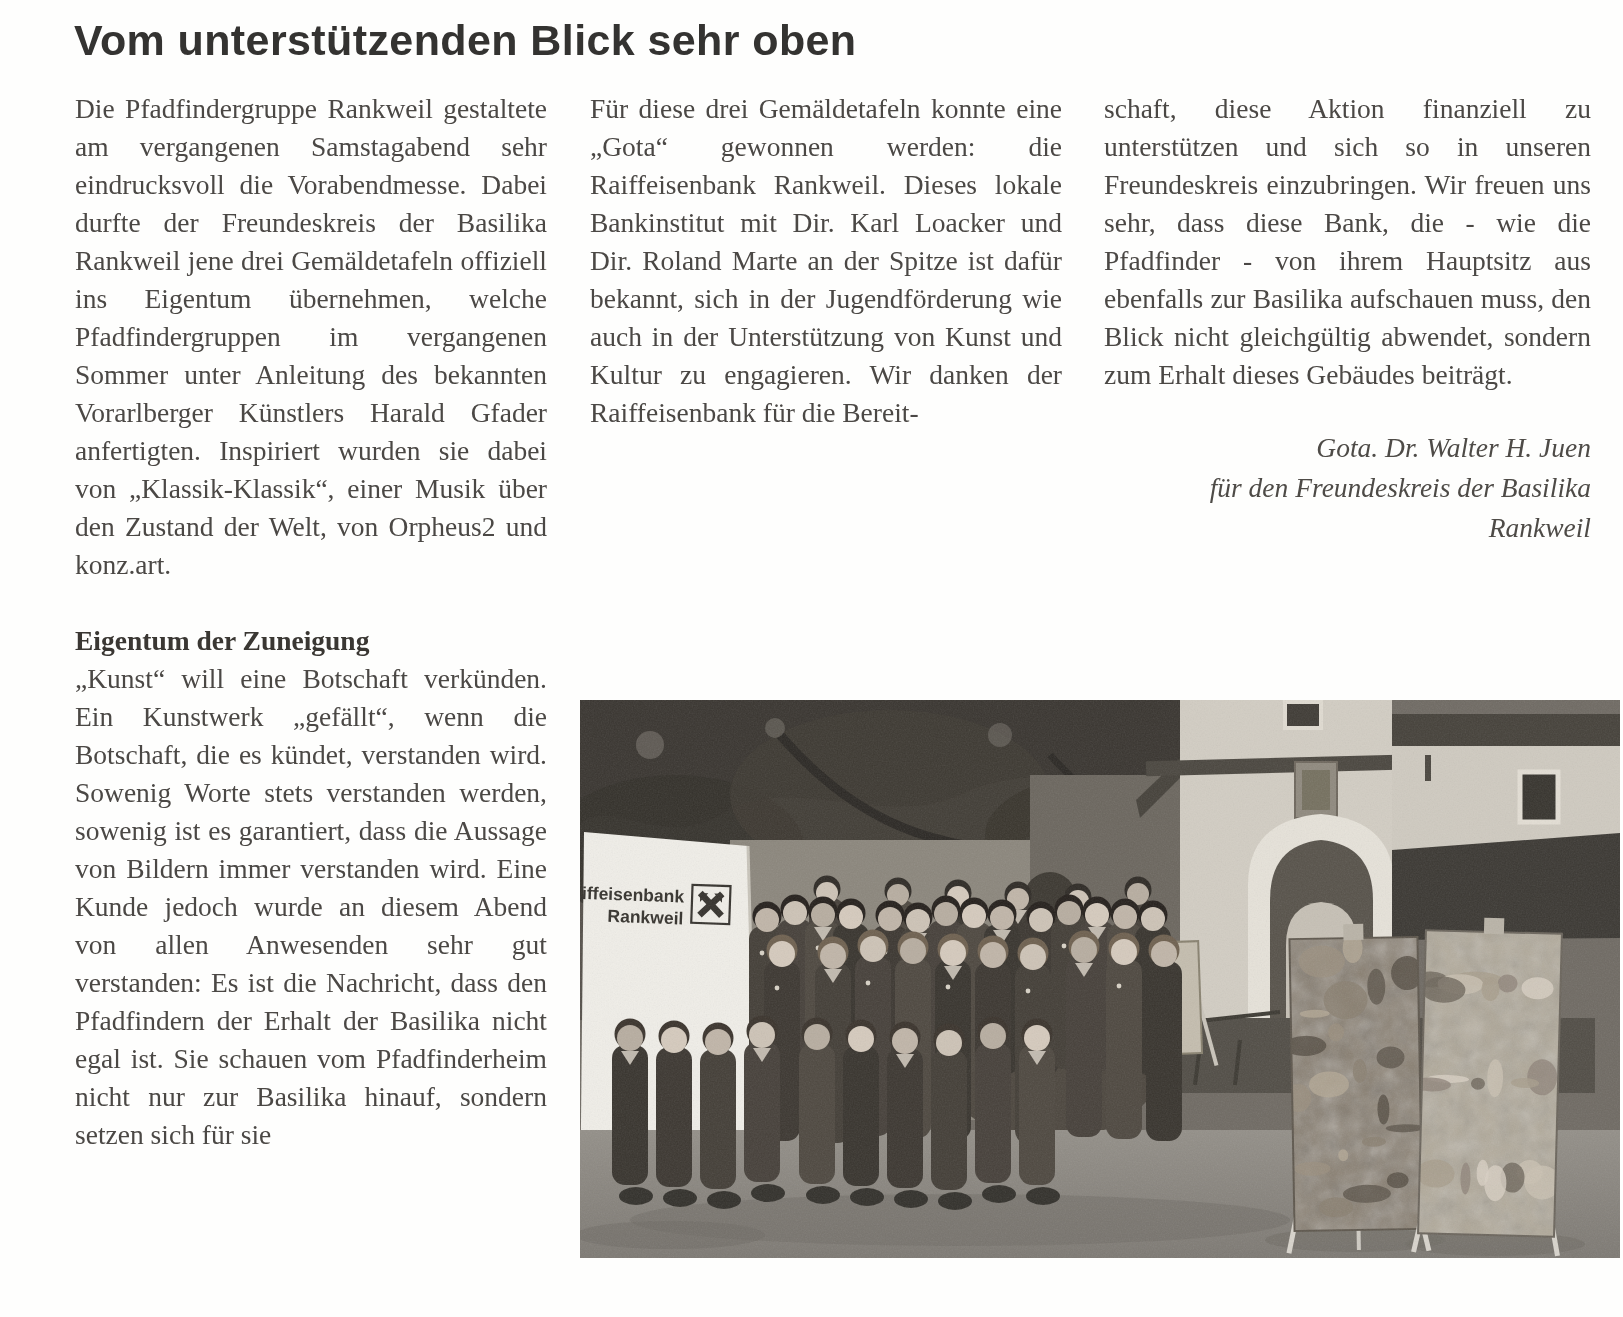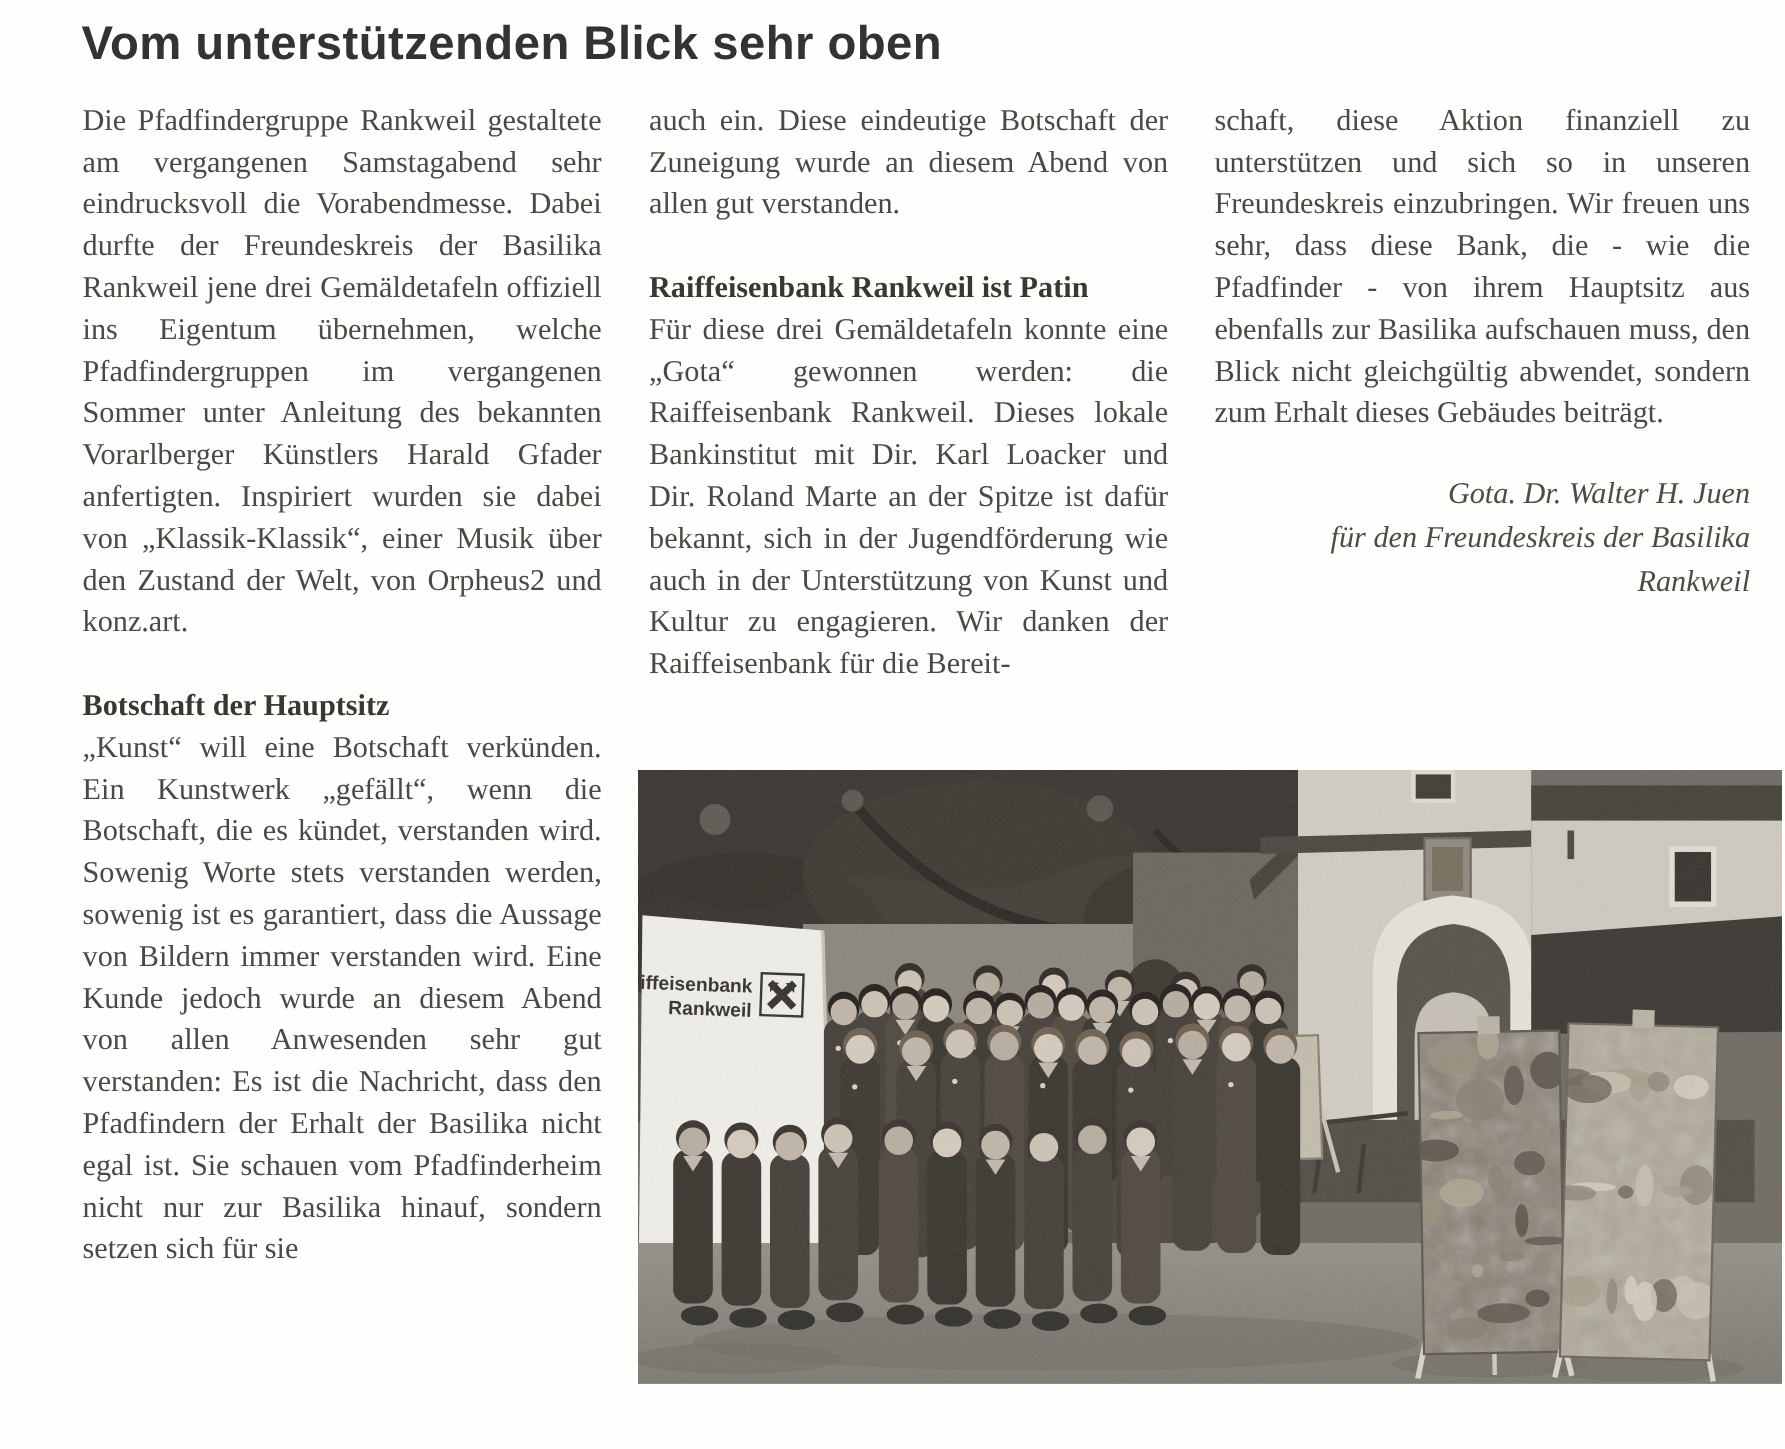--- a/index.html
+++ b/index.html
@@ -23,27 +23,25 @@
 </style>
 </head>
 <body>
 
 <div class="page">
 
   <h1 class="title">Vom unterstützenden Blick sehr oben</h1>
 
   <div class="col c1">
     <p>Die Pfadfindergruppe Rankweil gestaltete am vergangenen Samstagabend sehr eindrucksvoll die Vorabendmesse. Dabei durfte der Freundeskreis der Basilika Rankweil jene drei Gemäldetafeln offiziell ins Eigentum übernehmen, welche Pfadfindergruppen im vergangenen Sommer unter Anleitung des bekannten Vorarlberger Künstlers Harald Gfader anfertigten. Inspiriert wurden sie dabei von „Klassik-Klassik“, einer Musik über den Zustand der Welt, von Orpheus2 und konz.art.</p>
-    <h2>Botschaft der Hauptsitz</h2>
+    <h2>Eigentum der Zuneigung</h2>
     <p>„Kunst“ will eine Botschaft verkünden. Ein Kunstwerk „gefällt“, wenn die Botschaft, die es kündet, verstanden wird. Sowenig Worte stets verstanden werden, sowenig ist es garantiert, dass die Aussage von Bildern immer verstanden wird. Eine Kunde jedoch wurde an diesem Abend von allen Anwesenden sehr gut verstanden: Es ist die Nachricht, dass den Pfadfindern der Erhalt der Basilika nicht egal ist. Sie schauen vom Pfadfinderheim nicht nur zur Basilika hinauf, sondern setzen sich für sie</p>
   </div>
 
   <div class="col c2">
-    <p>auch ein. Diese eindeutige Botschaft der Zuneigung wurde an diesem Abend von allen gut verstanden.</p>
-    <h2>Raiffeisenbank Rankweil ist Patin</h2>
     <p>Für diese drei Gemäldetafeln konnte eine „Gota“ gewonnen werden: die Raiffeisenbank Rankweil. Dieses lokale Bankinstitut mit Dir. Karl Loacker und Dir. Roland Marte an der Spitze ist dafür bekannt, sich in der Jugendförderung wie auch in der Unterstützung von Kunst und Kultur zu engagieren. Wir danken der Raiffeisenbank für die Bereit-</p>
   </div>
 
   <div class="col c3">
     <p>schaft, diese Aktion finanziell zu unterstützen und sich so in unseren Freundeskreis einzubringen. Wir freuen uns sehr, dass diese Bank, die - wie die Pfadfinder - von ihrem Hauptsitz aus ebenfalls zur Basilika aufschauen muss, den Blick nicht gleichgültig abwendet, sondern zum Erhalt dieses Gebäudes beiträgt.</p>
     <div class="sig">
       <div>Gota. Dr. Walter H. Juen</div>
       <div>für den Freundeskreis der Basilika</div>
       <div>Rankweil</div>
     </div>

